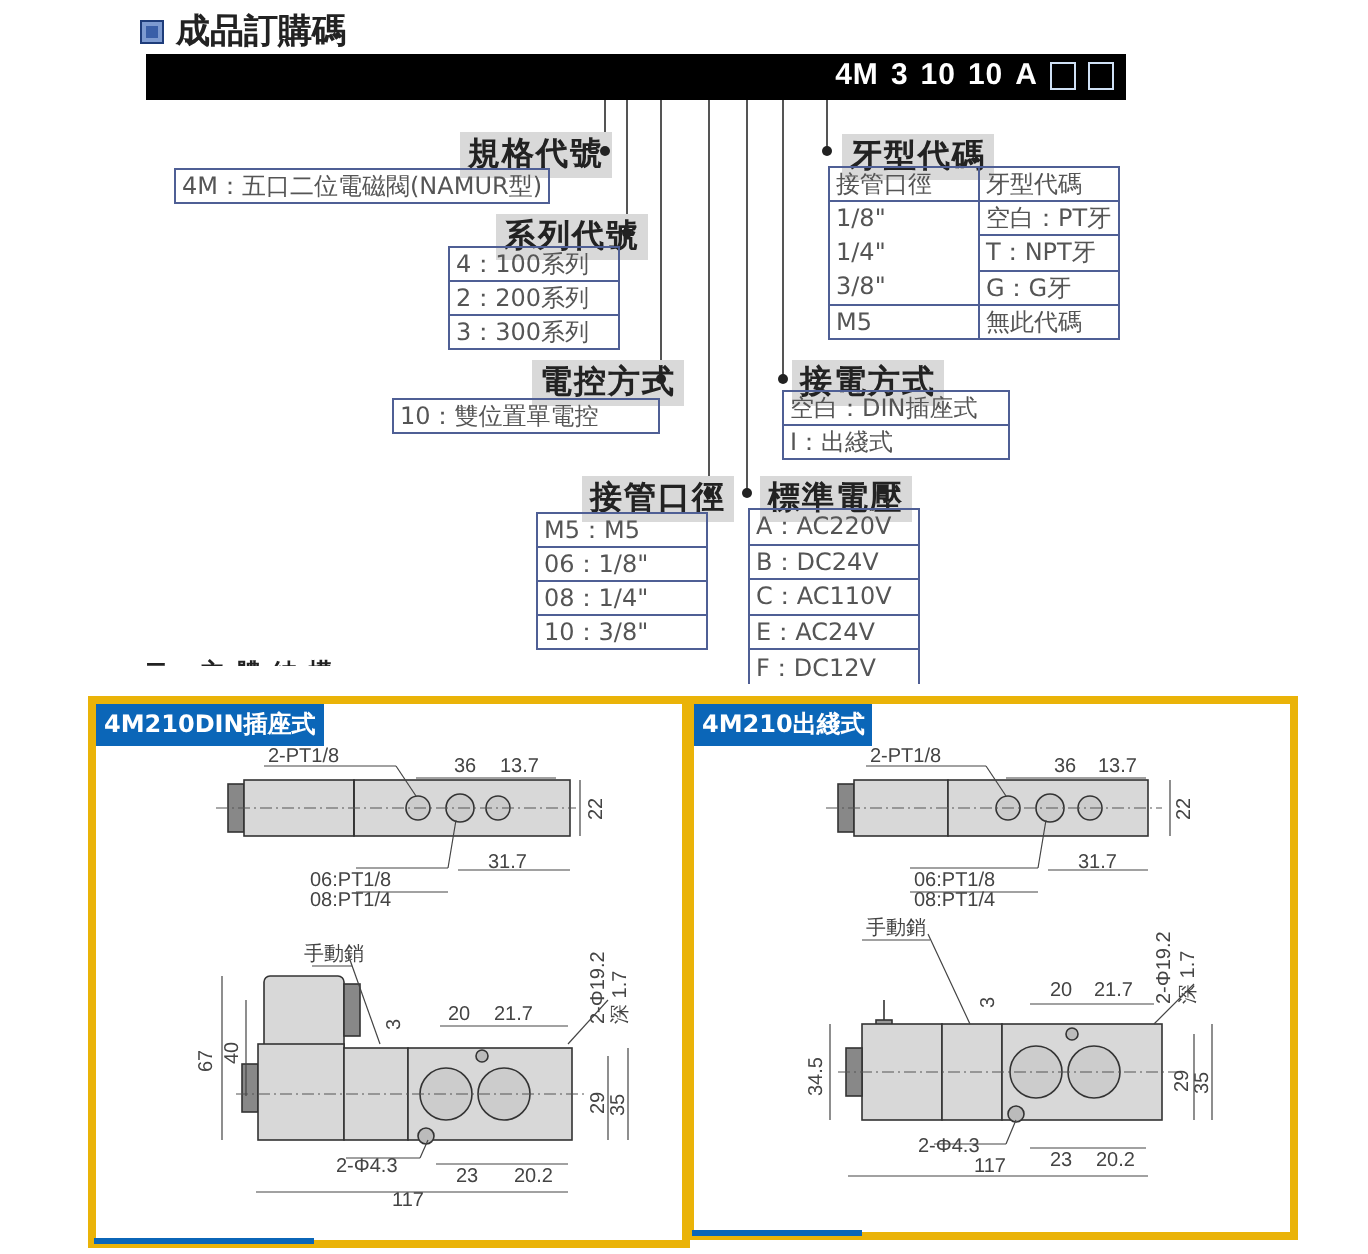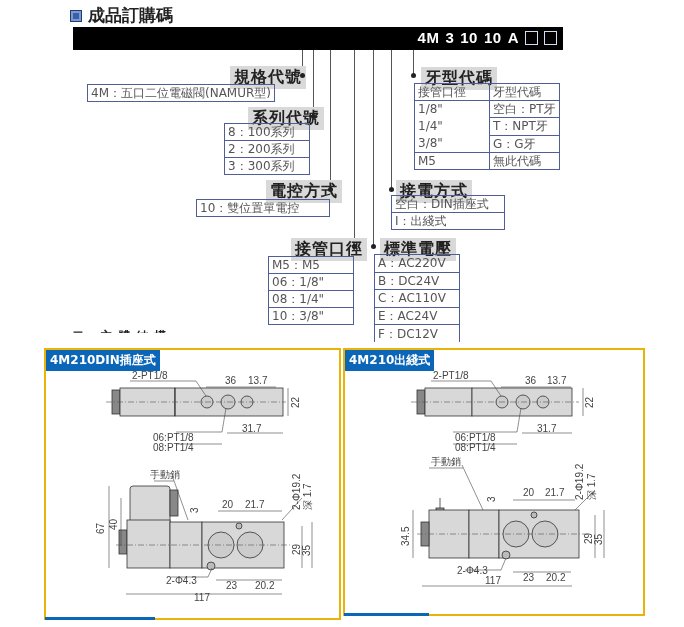--- a/index.html
+++ b/index.html
@@ -8,21 +8,21 @@
   .title{left:70px;top:4px;font-size:17px;font-weight:bold;color:#222;display:flex;align-items:center;gap:6px;}
   .title .sq{width:10px;height:10px;background:#3a5fa8;border:1px solid #1e3c7a;box-shadow:inset 0 0 0 2px #7d9ad0;}
   .bar{left:73px;top:27px;width:490px;height:23px;background:#000000;}
   .code{position:absolute;right:6px;top:2px;color:#fff;font-weight:bold;font-size:15px;font-family:"Liberation Sans",sans-serif;letter-spacing:0.5px;display:flex;gap:6px;align-items:center;}
   .code .box{width:11px;height:12px;border:1.5px solid #cfe0f5;display:inline-block;}
   .vline{position:absolute;width:1px;background:#555;}
   .hlab{position:absolute;background:#d9d9d9;color:#222;font-weight:bold;font-size:16px;padding:1px 4px;letter-spacing:1px;}
   .dot{position:absolute;width:5px;height:5px;border-radius:50%;background:#222;}
   table.opt{position:absolute;border-collapse:collapse;font-size:12px;color:#555;}
   table.opt td{border:1px solid #4f5f95;padding:0 3px;height:16px;line-height:16px;white-space:nowrap;}
-  .panel{position:absolute;border:2px solid #eab308;background:#fff;}
+  .panel{position:absolute;border:4px solid #eab308;background:#fff;}
   .panel .ptitle{position:absolute;left:0;top:0;background:#0b66b8;color:#fff;font-size:12px;font-weight:bold;padding:2px 4px;}
   .panel .pfoot{position:absolute;left:-1px;bottom:-2px;height:3px;background:#0b66b8;}
   .draw text{font-family:"Liberation Sans",sans-serif;fill:#444;}
   .cut{left:72px;top:328px;font-size:12px;color:#222;height:5px;overflow:hidden;letter-spacing:6px;font-weight:bold;}
 </style>
 </head>
 <body>
 
 <div class="abs title">
   <span class="sq"></span>
@@ -57,21 +57,21 @@
         <td>4M：五口二位電磁閥(NAMUR型)</td>
       </tr>
 </tbody>
   </table>
 
 <div class="hlab" style="left:248px;top:107px;">系列代號</div>
 <div class="dot" style="left:311px;top:114px;"></div>
 <table class="opt" style="left:224px;top:123px;width:86px;">
   <tbody>
       <tr>
-        <td>8：100系列</td>
+        <td>4：100系列</td>
       </tr>
   <tr>
         <td>2：200系列</td>
       </tr>
   <tr>
         <td>3：300系列</td>
       </tr>
 </tbody>
   </table>
 

